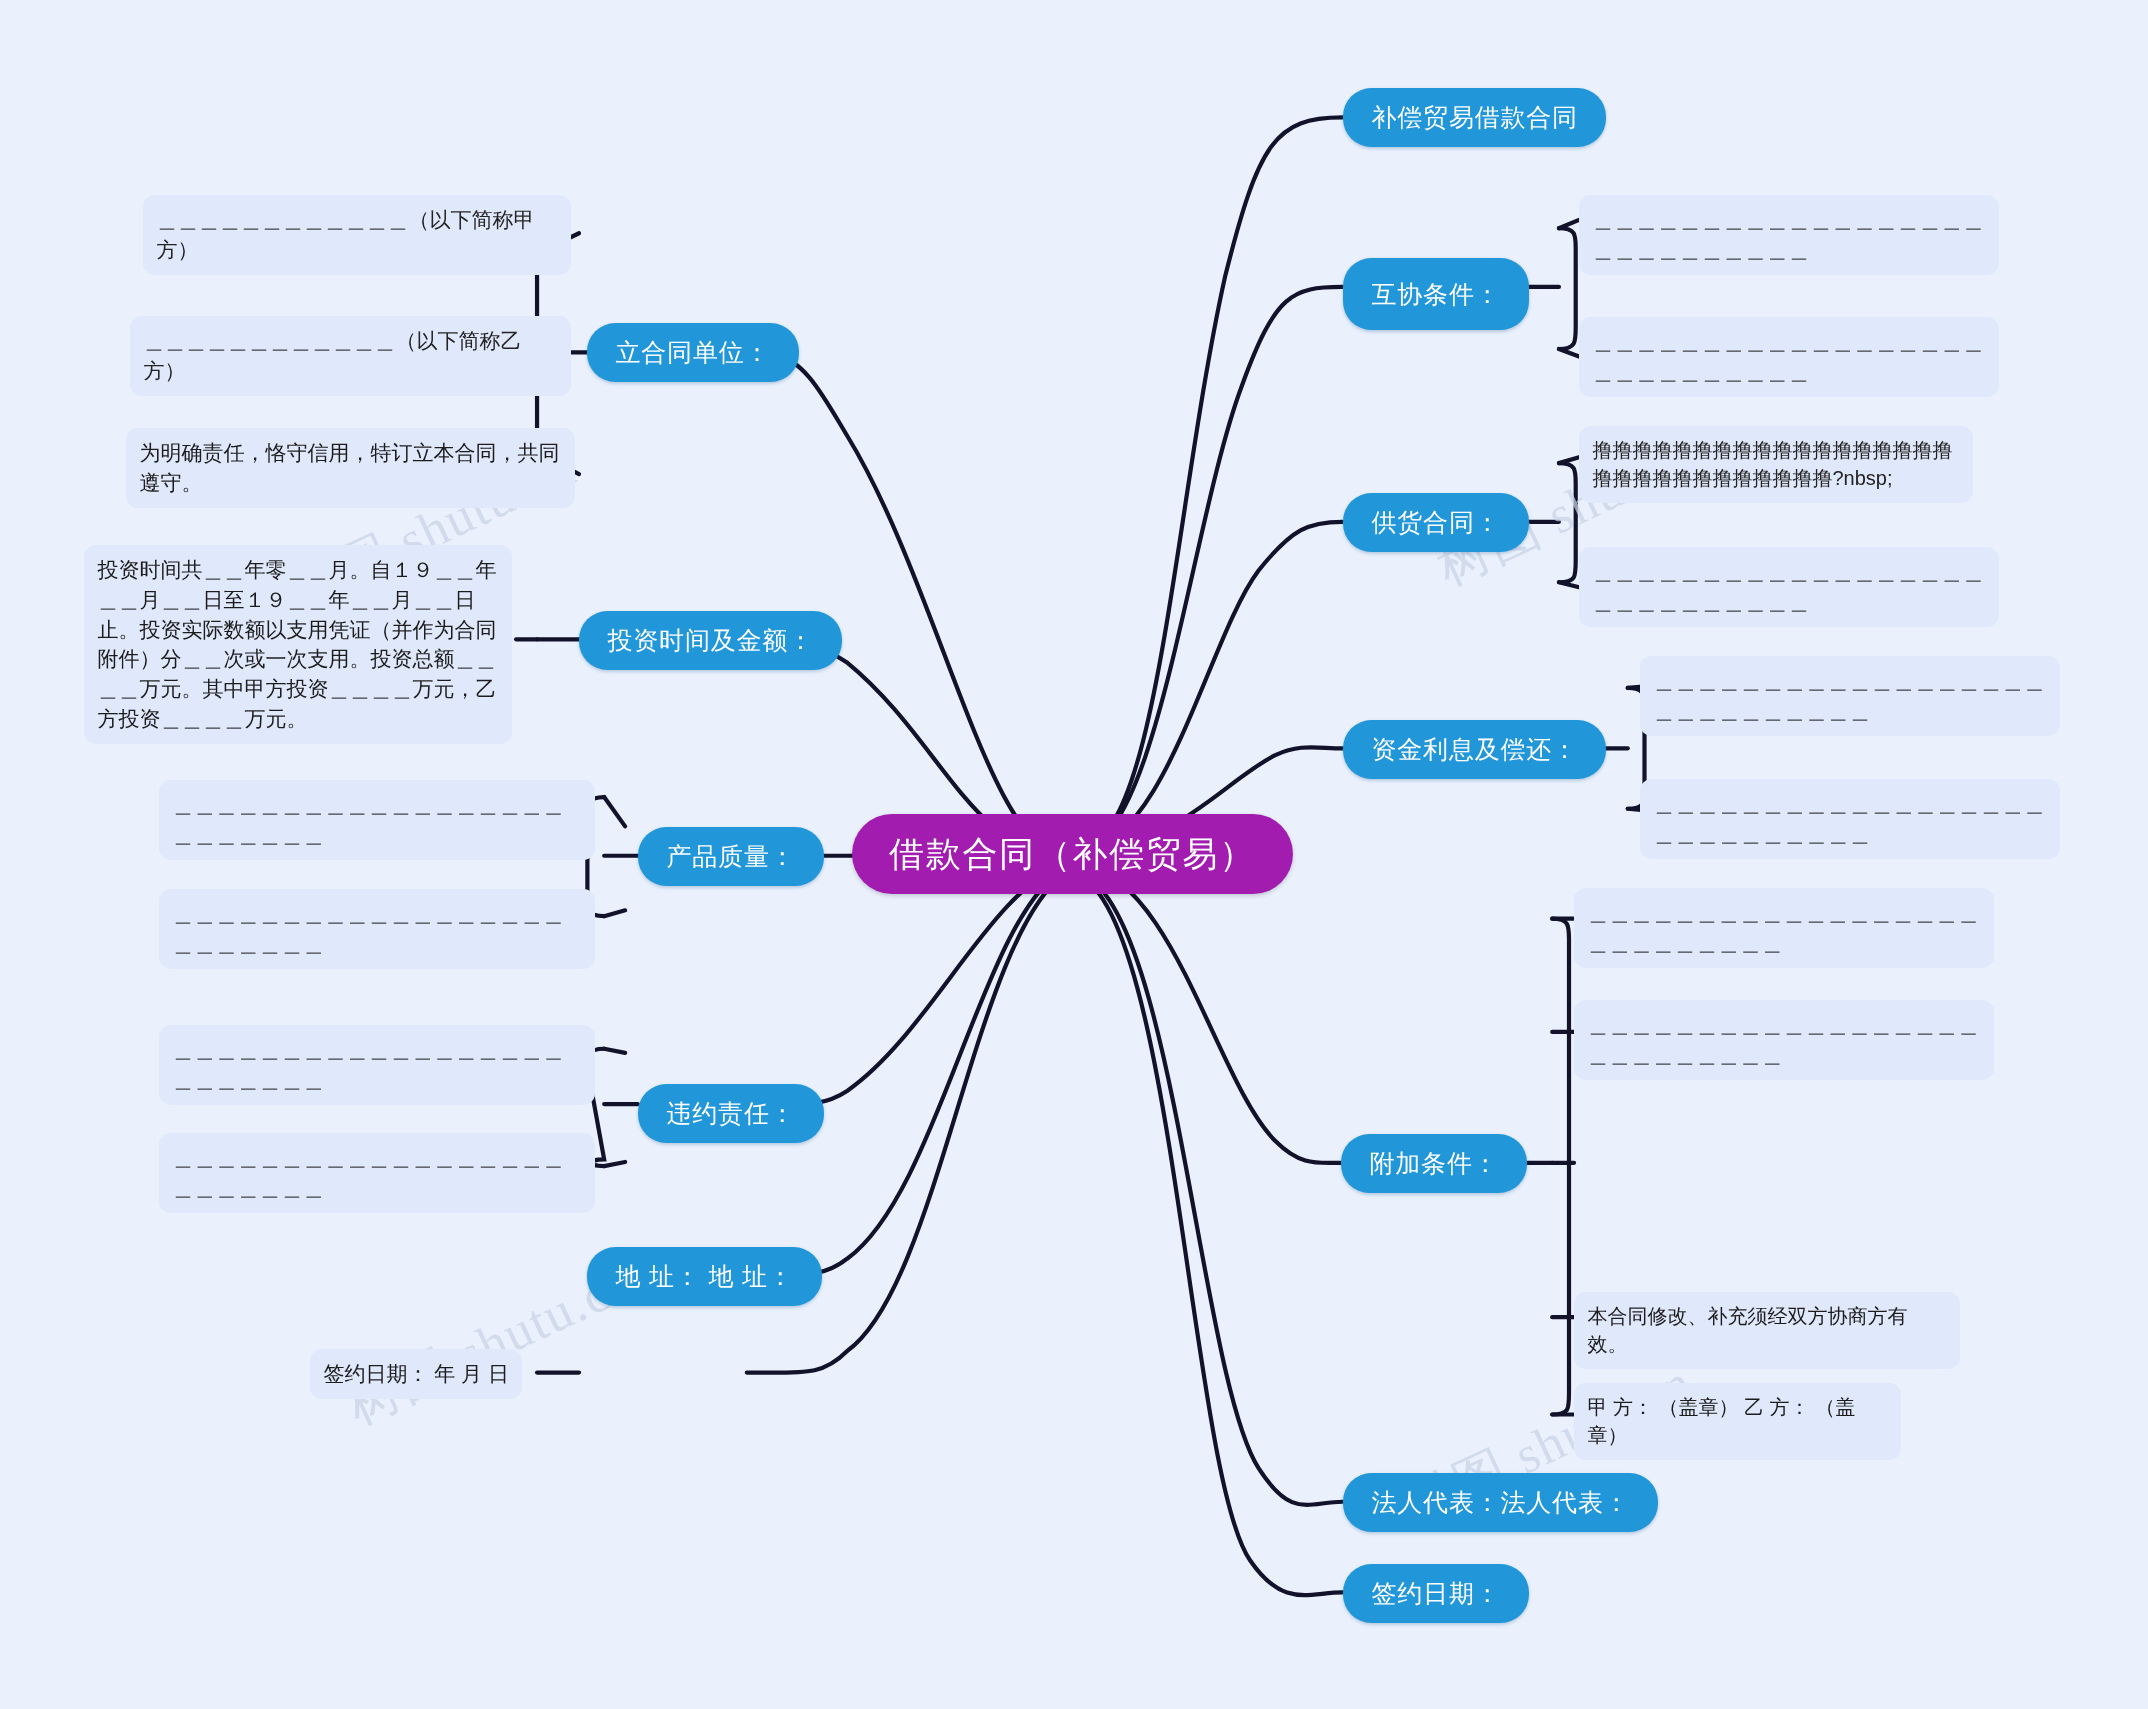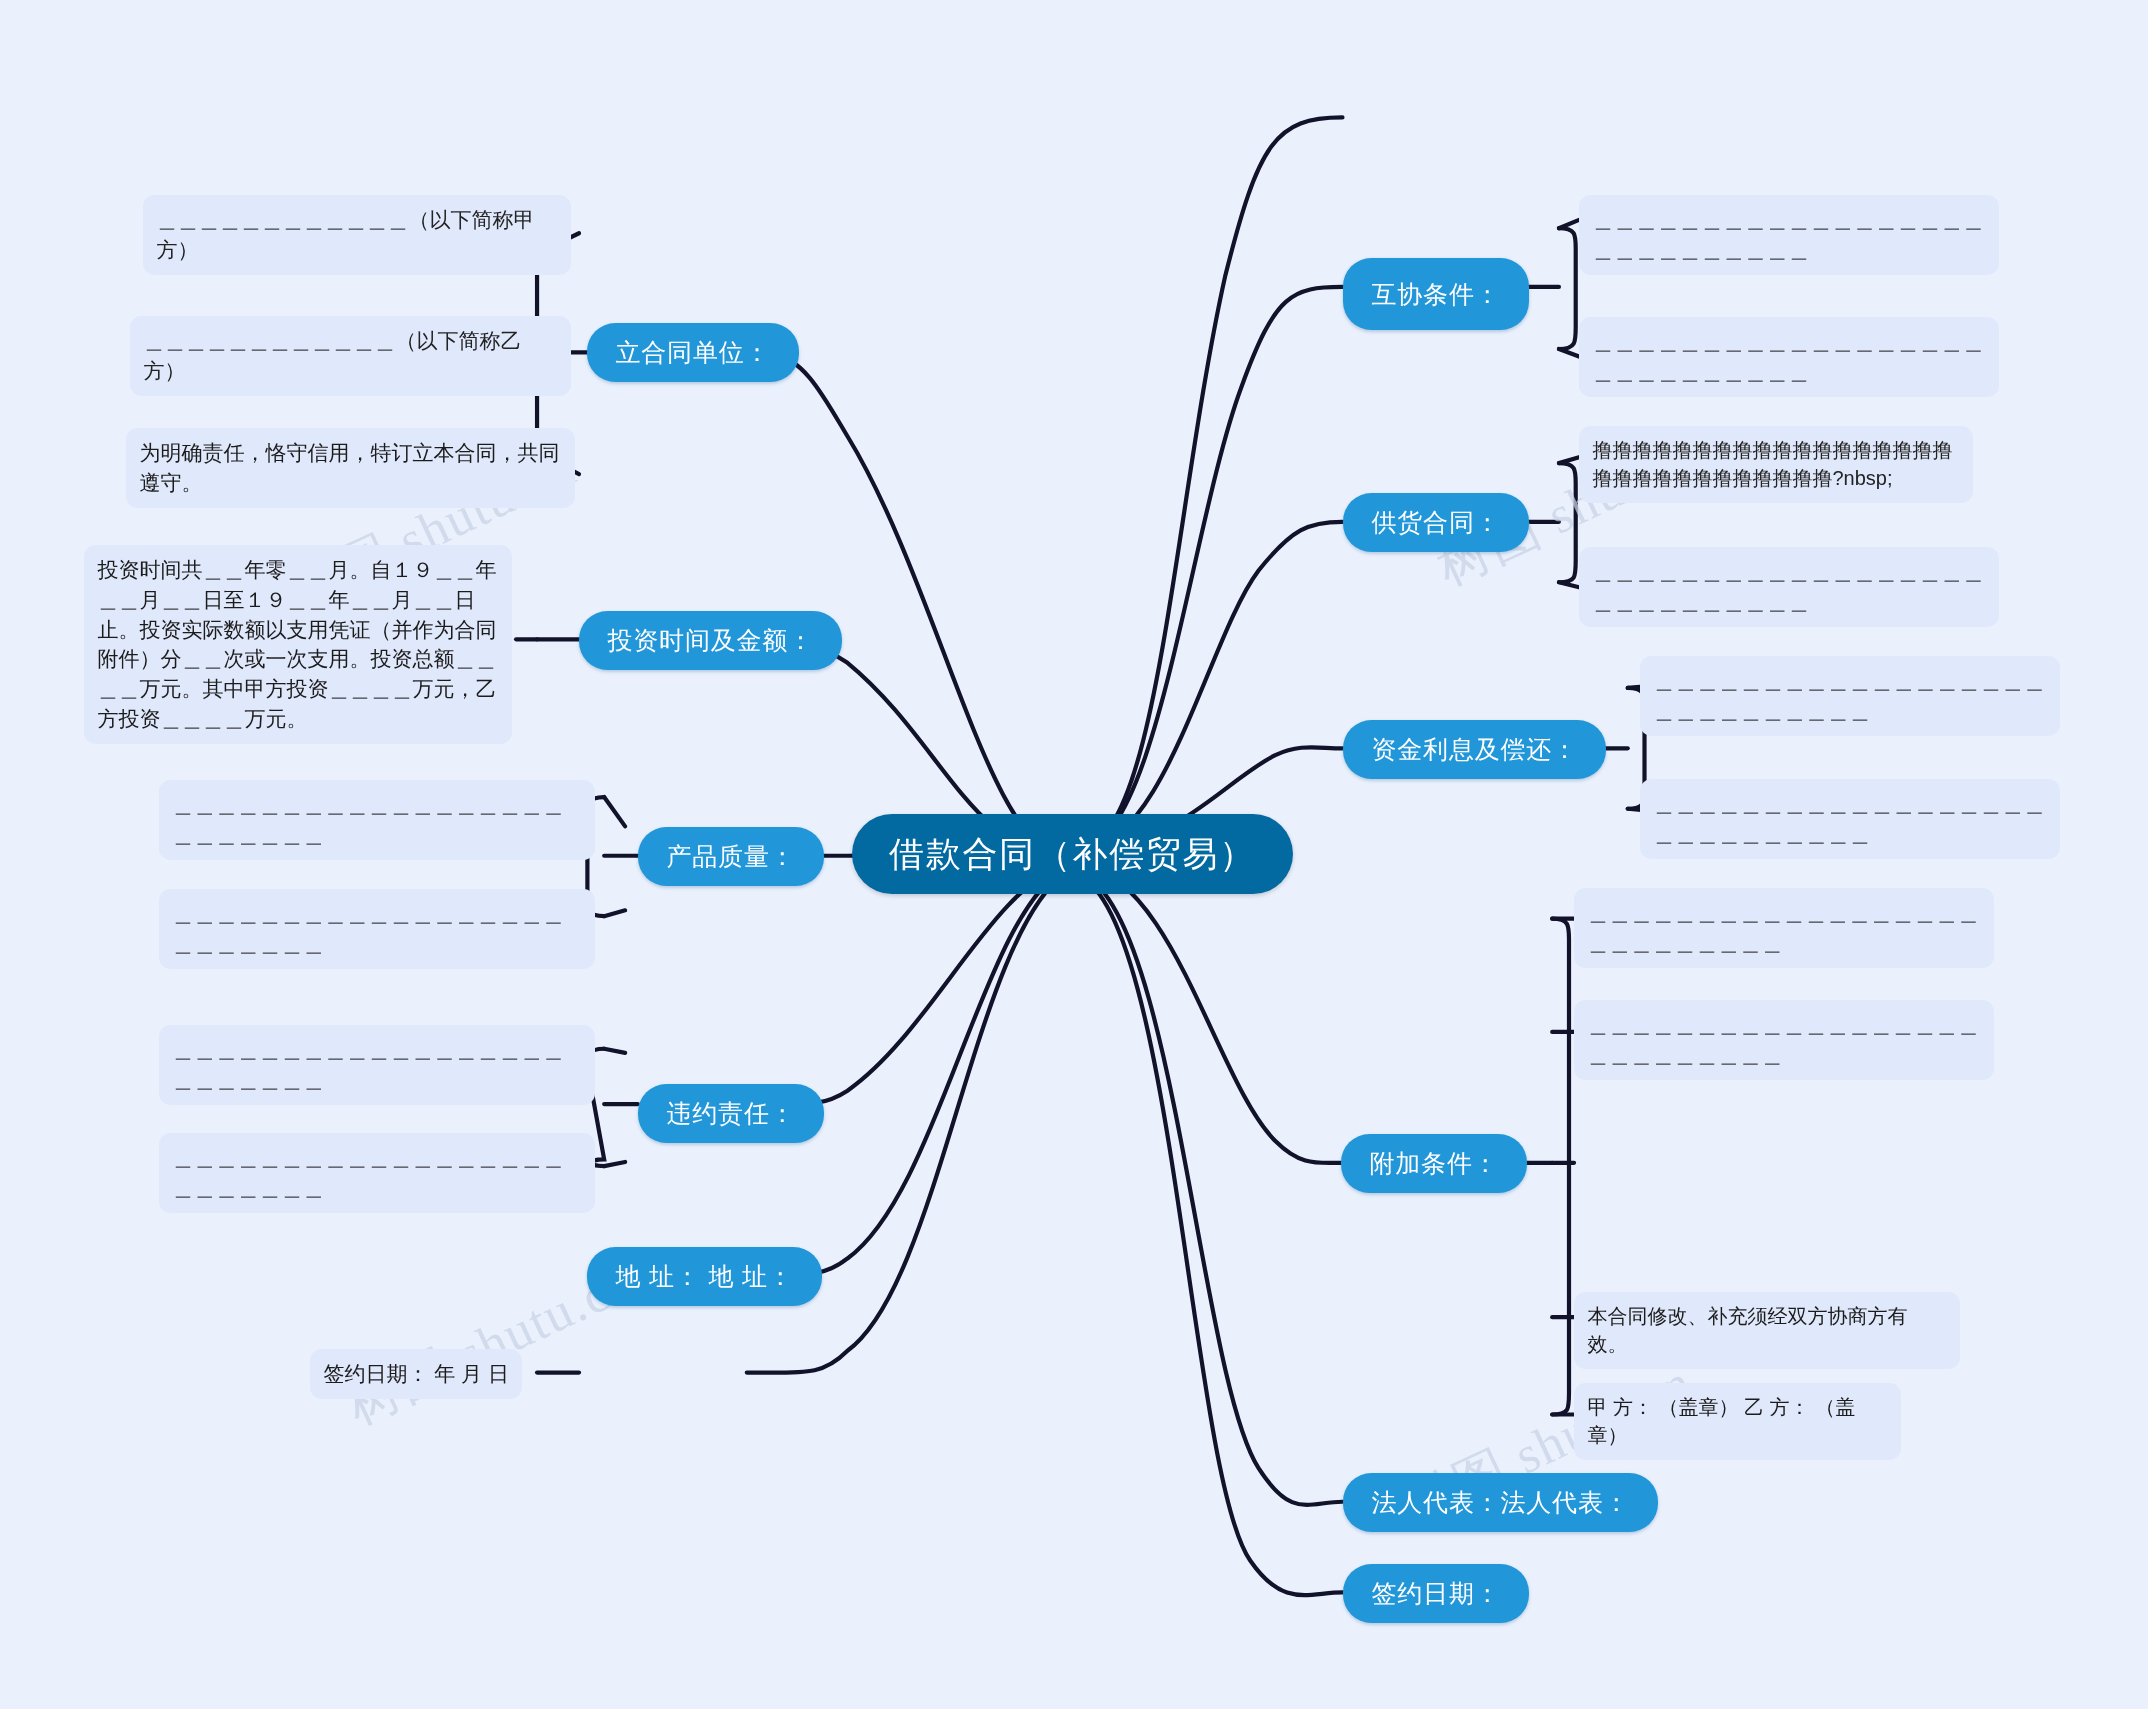--- a/index.html
+++ b/index.html
@@ -37,21 +37,21 @@
     font-weight: 400;
   }
   .node {
     position: absolute;
     box-sizing: border-box;
     display: flex;
     align-items: center;
   }
   
   .root {
-    background: #0369a1;
+    background: #a21caf;
     color: #ffffff;
     border-radius: 40px;
     font-size: 35px;
     letter-spacing: 1.7px;
     padding: 0 37px;
     justify-content: center;
     box-shadow: 0 1.7px 4.2px rgba(0,0,0,.18);
   }
   
   .branch {
@@ -174,20 +174,21 @@
   <div class="node leaf dashline" style="left:159px; top:889px; width:436px; height:auto;">＿＿＿＿＿＿＿＿＿＿＿＿＿＿＿＿＿＿＿＿＿＿＿＿＿</div>
 
   <div class="node branch" style="left:638px; top:1076px; height:59px;margin-top:8px;">违约责任：</div>
   <div class="node leaf dashline" style="left:159px; top:1025px; width:436px; height:auto;">＿＿＿＿＿＿＿＿＿＿＿＿＿＿＿＿＿＿＿＿＿＿＿＿＿</div>
   <div class="node leaf dashline" style="left:159px; top:1133px; width:436px; height:auto;">＿＿＿＿＿＿＿＿＿＿＿＿＿＿＿＿＿＿＿＿＿＿＿＿＿</div>
 
   <div class="node branch" style="left:587px; top:1247px; height:59px;">地 址： 地 址：</div>
 
   <div class="node leaf plain" style="left:310px; top:1349px; width:auto; height:auto;">签约日期： 年 月 日</div>
 
+  <div class="node branch" style="left:1343px; top:88px; height:59px;">补偿贸易借款合同</div>
 
   <div class="node branch" style="left:1343px; top:258px; height:72px;">互协条件：</div>
   <div class="node leaf dashline" style="left:1579px; top:195px; width:420px; height:auto;">＿＿＿＿＿＿＿＿＿＿＿＿＿＿＿＿＿＿＿＿＿＿＿＿＿＿＿＿</div>
   <div class="node leaf dashline" style="left:1579px; top:317px; width:420px; height:auto;">＿＿＿＿＿＿＿＿＿＿＿＿＿＿＿＿＿＿＿＿＿＿＿＿＿＿＿＿</div>
 
   <div class="node branch" style="left:1343px; top:493px; height:59px;">供货合同：</div>
   <div class="node leaf small" style="left:1579px; top:426px; width:394px; height:auto;">撸撸撸撸撸撸撸撸撸撸撸撸撸撸撸撸撸撸撸撸撸撸撸撸撸撸撸撸撸撸?nbsp;</div>
   <div class="node leaf dashline" style="left:1579px; top:547px; width:420px; height:auto;">＿＿＿＿＿＿＿＿＿＿＿＿＿＿＿＿＿＿＿＿＿＿＿＿＿＿＿＿</div>
 
   <div class="node branch" style="left:1343px; top:720px; height:59px;">资金利息及偿还：</div>

